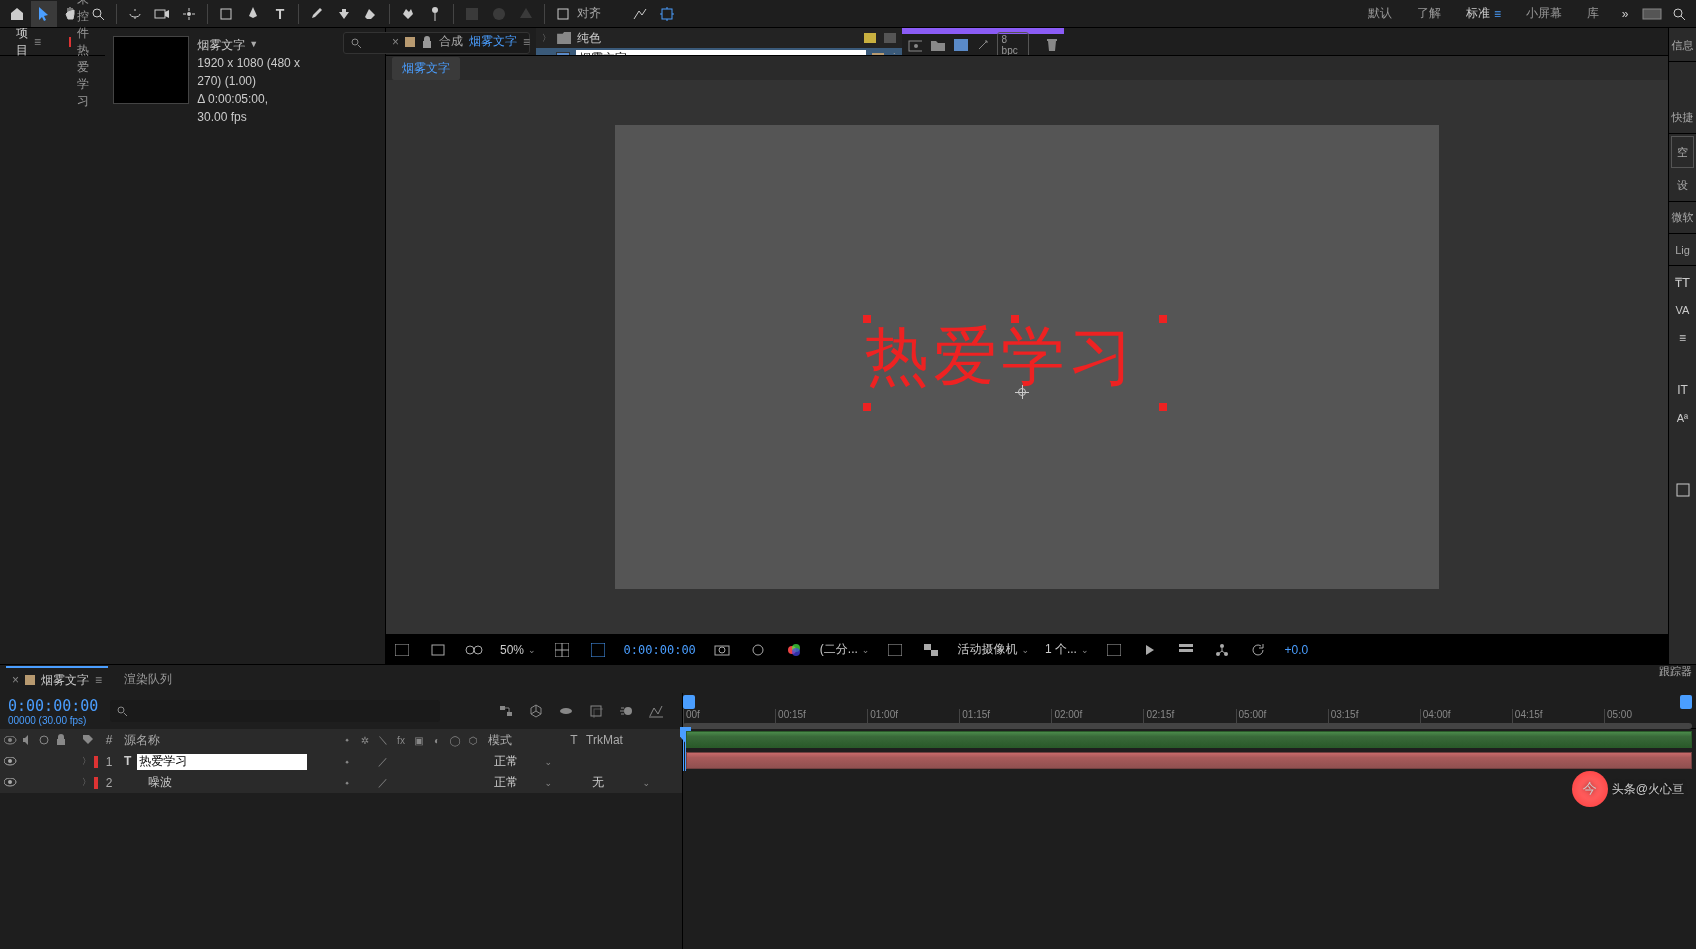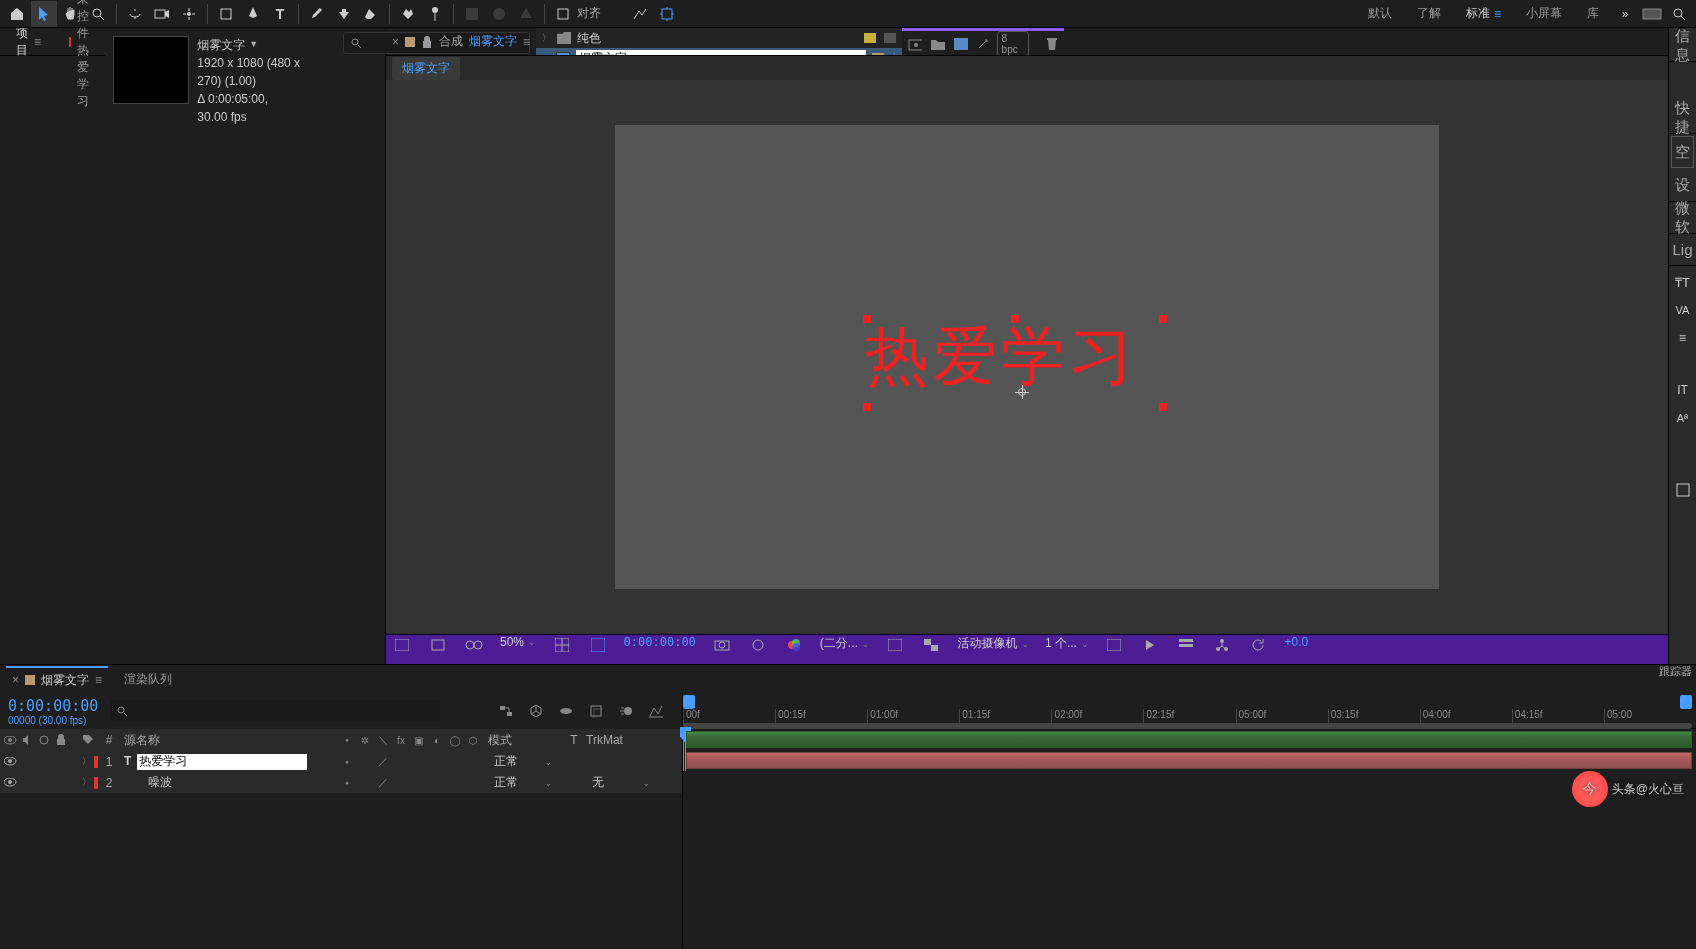--- a/index.html
+++ b/index.html
@@ -41,49 +41,49 @@
 .type-icons { position:absolute; right:4px; display:flex; gap:2px; }
 .tag-sq { width:12px; height:12px; background:#c8b040; }
 .proj-list { flex:1; background:#232323; }
 .proj-row { height:20px; display:flex; align-items:center; padding:0 6px; gap:6px; }
 .proj-row.sel { background:#3a5a7a; }
 .proj-row .pad { width:8px; }
 .folder-ico { width:14px; height:12px; background:#888; clip-path:polygon(0 15%,40% 15%,50% 0,100% 0,100% 100%,0 100%); }
 .comp-ico { width:14px; height:12px; background:#5a8ac8; border:1px solid #333; }
 .proj-row input { background:#fff; color:#000; border:0; height:16px; padding:0 3px; width:290px; }
 .row-tag { margin-left:auto; width:12px; height:10px; }
-.proj-foot { height:28px; background:#1e1e1e; border-top:3px solid #8b5cf6; display:flex; align-items:center; padding:0 6px; gap:8px; }
+.proj-foot { height:28px; background:#1e1e1e; border-top:6px solid #8b5cf6; display:flex; align-items:center; padding:0 6px; gap:8px; }
 .bpc { font-size:10px; color:#999; border:1px solid #555; padding:1px 4px; border-radius:3px; }
 
 
 .comp-tabs { height:28px; display:flex; align-items:center; padding:0 6px; gap:6px; border-bottom:1px solid #000; }
 .comp-tabs .x { color:#888; cursor:pointer; }
 .comp-tabs .lbl { color:#aaa; }
 .comp-tabs .nm { color:#4a9eff; }
 .breadcrumb { height:24px; background:#2a2a2a; display:flex; align-items:center; padding:2px 6px; }
 .bc-pill { background:#3a3a3a; padding:3px 10px; border-radius:2px; color:#4a9eff; }
 .viewer { flex:1; background:#333; display:flex; align-items:center; justify-content:center; position:relative; }
 .canvas { width:824px; height:464px; background:#555; position:relative; }
 .text-layer { position:absolute; left:250px; top:188px; font-size:64px; font-weight:400; color:#e22; letter-spacing:4px; font-family:"Microsoft YaHei"; }
 .sel-handle { position:absolute; width:8px; height:8px; background:#e22; }
 .anchor { position:absolute; left:400px; top:260px; width:14px; height:14px; }
 .anchor::before,.anchor::after { content:""; position:absolute; background:#ccc; }
 .anchor::before { width:14px; height:1px; top:7px; }
 .anchor::after { width:1px; height:14px; left:7px; }
 .anchor-ring { position:absolute; left:3px; top:3px; width:8px; height:8px; border:1px solid #ccc; border-radius:50%; }
-.view-foot { height:30px; background:#4c1d95; border-top:1px solid #000; display:flex; align-items:flex-start; padding:0 6px; gap:16px; }
+.view-foot { height:30px; background:#000000; border-top:1px solid #000; display:flex; align-items:center; padding:0 6px; gap:16px; }
 .vbtn { width:20px; height:20px; display:flex; align-items:center; justify-content:center; cursor:pointer; color:#aaa; }
 .dd { display:flex; align-items:center; gap:4px; color:#aaa; cursor:pointer; }
 .dd-arrow { font-size:9px; color:#888; }
 .tc { color:#4a9eff; font-family:monospace; }
 .plus0 { color:#4a9eff; }
 
 
 .right-col { padding-top:2px; }
-.rtab { writing-mode:horizontal-tb; font-size:15px; color:#aaa; padding:6px 2px; text-align:center; border-bottom:1px solid #000; height:32px; display:flex; align-items:center; justify-content:center; }
+.rtab { writing-mode:horizontal-tb; font-size:11px; color:#aaa; padding:6px 2px; text-align:center; border-bottom:1px solid #000; height:32px; display:flex; align-items:center; justify-content:center; }
 .ricon { width:24px; height:24px; margin:4px auto; display:flex; align-items:center; justify-content:center; }
 
 
 .timeline { height:285px; background:#1e1e1e; border-top:1px solid #000; display:flex; flex-direction:column; }
 .tl-tabs { height:28px; display:flex; align-items:center; padding:0 6px; gap:10px; }
 .tl-tab { display:flex; align-items:center; gap:6px; padding:4px 6px; }
 .tl-tab.active { border-top:2px solid #4a9eff; }
 .tl-tab .x { color:#888; }
 .tl-body { flex:1; display:flex; }
 .tl-left { width:683px; border-right:1px solid #000; display:flex; flex-direction:column; }

